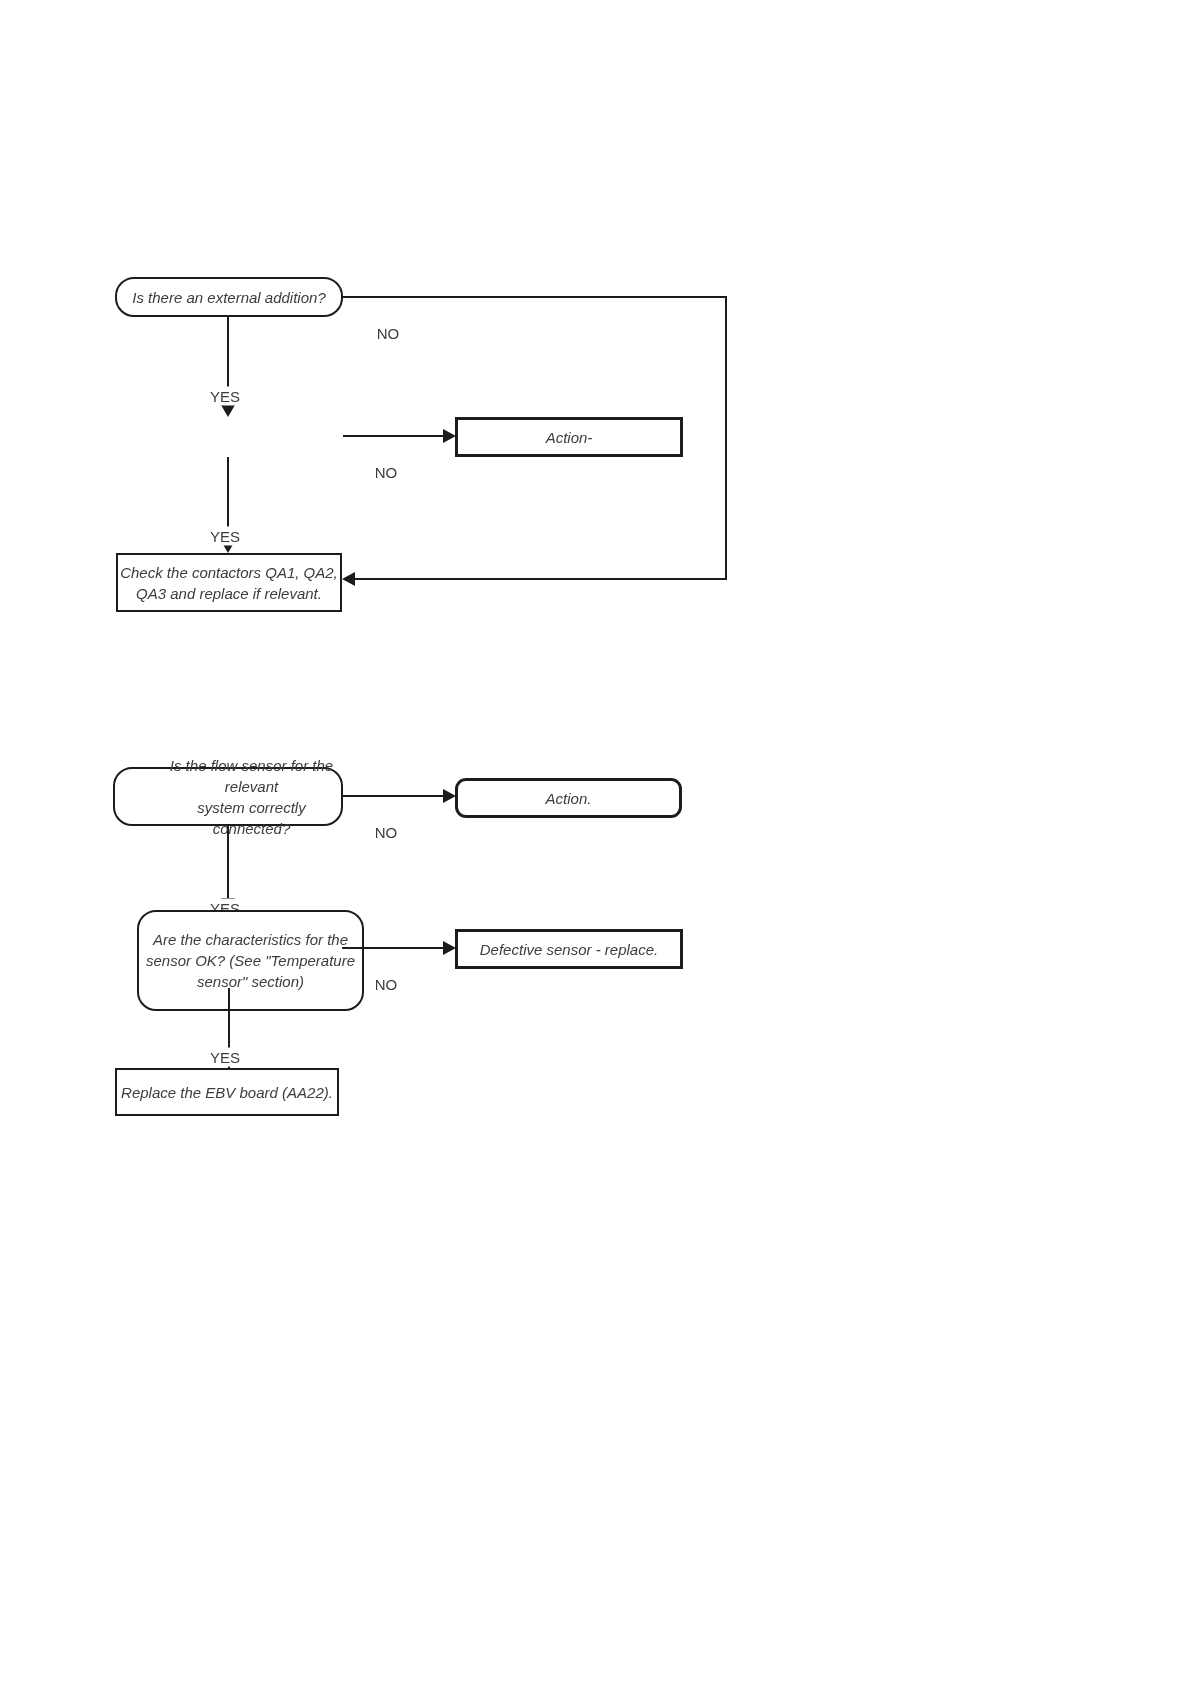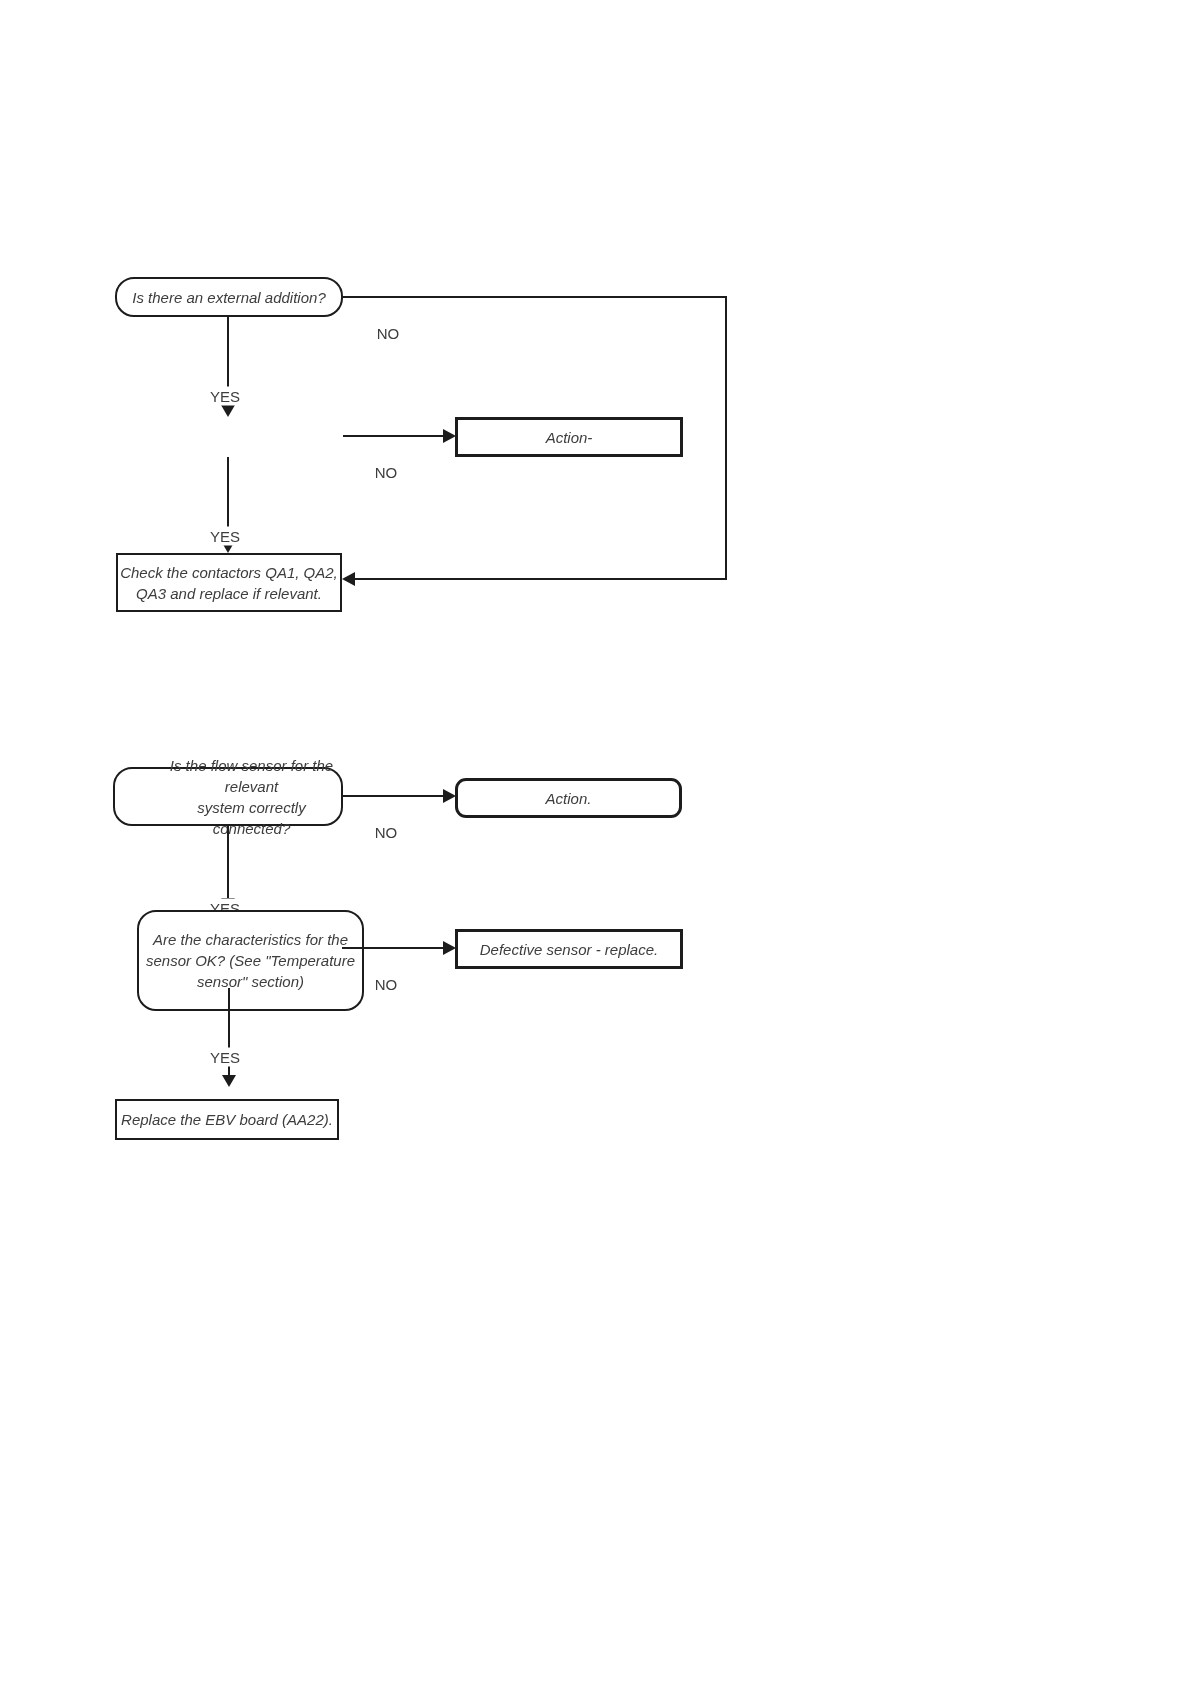--- a/index.html
+++ b/index.html
@@ -131,17 +131,17 @@
   <div class="lbl" style="left:386px; top:948px;">NO</div>
 
   <div class="box abox" style="left:455px; top:929px; width:228px; height:40px;text-align:center;">
     <span>Defective sensor - replace.</span>
   </div>
 
   <div class="vline" style="left:228px; top:988px; height:87px;"></div>
   <div class="arr arr-down" style="left:222px; top:1075px;"></div>
   <div class="lbl" style="left:225px; top:1021px;">YES</div>
 
-  <div class="box" style="left:115px; top:1099px; width:224px; height:41px;">
+  <div class="box" style="left:115px; top:1068px; width:224px; height:48px;">
     <span>Replace the EBV board (AA22).</span>
   </div>
 
 </div>
 
 </body></html>

